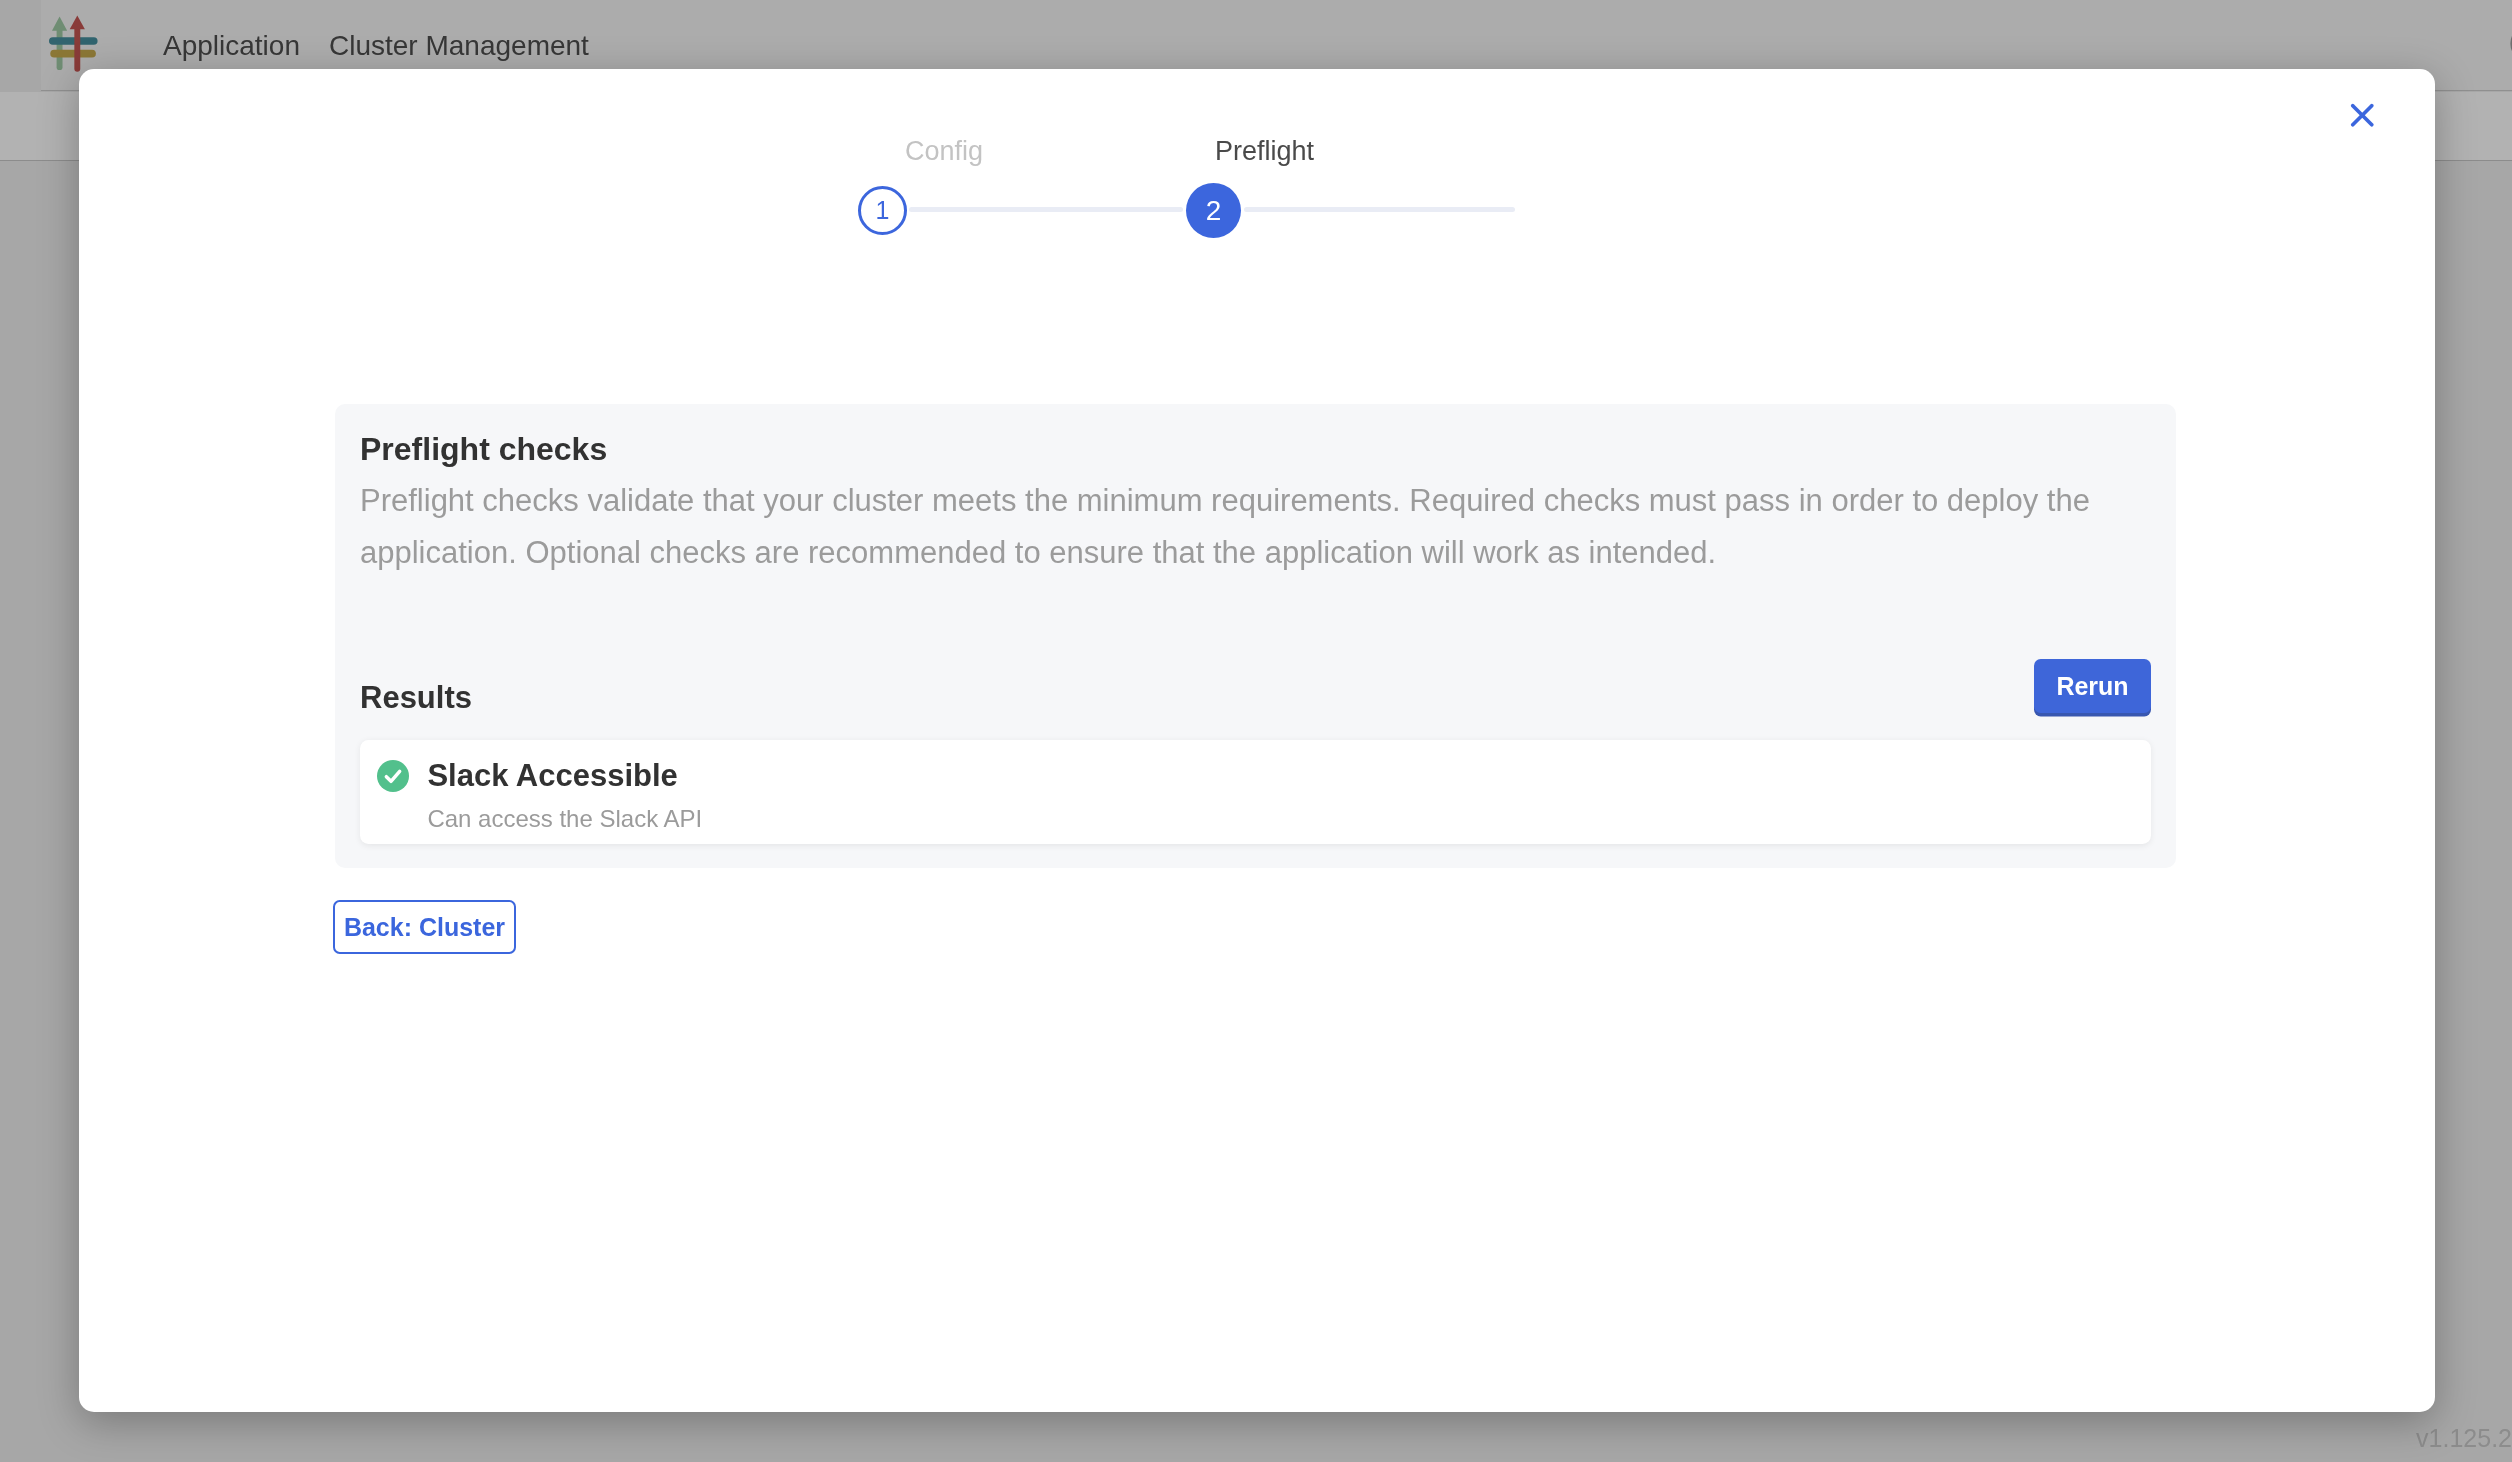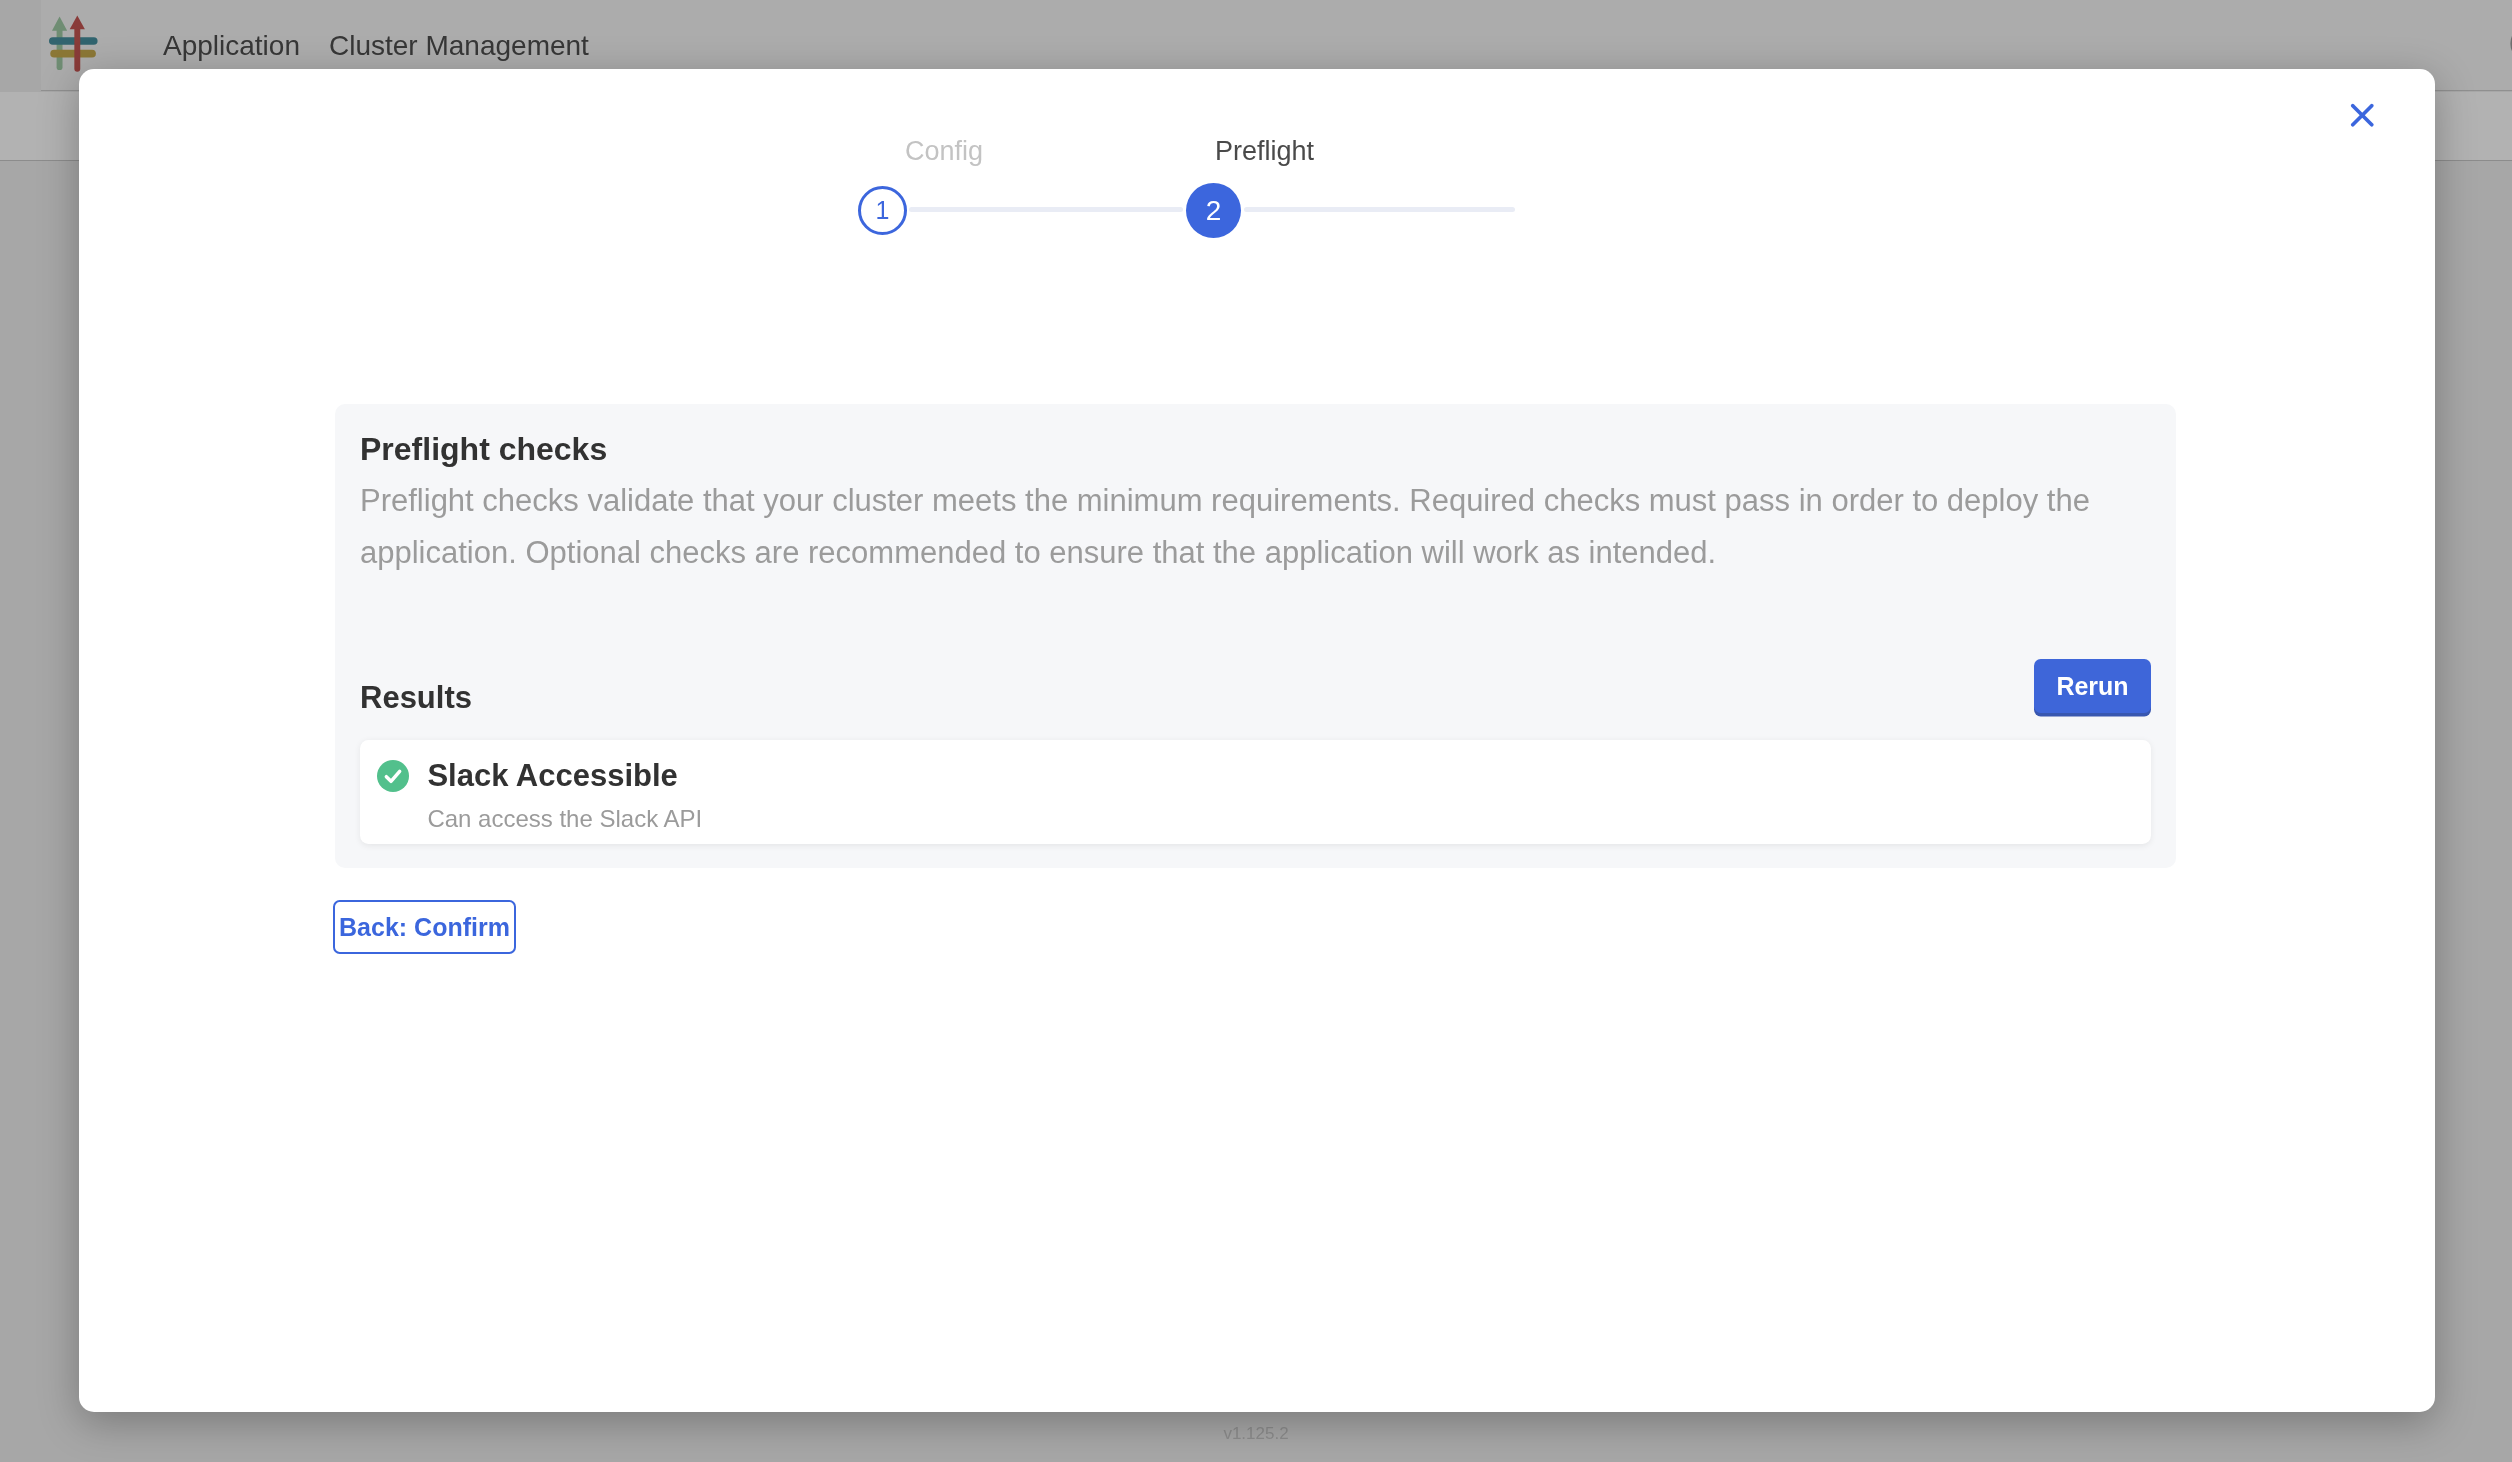--- a/index.html
+++ b/index.html
@@ -22,21 +22,21 @@
   .logo { position:absolute; left:8.4px; top:15px; width:49px; height:57px; }
   .nav-item {
     position:absolute; top:0; height:91px; line-height:91px;
     font-size:28px; color:#4f4f4f; cursor:pointer; white-space:nowrap;
   }
   .nav-app { left:122px; }
   .nav-cluster { left:288px; }
   .menu-dots { position:absolute; left:2469px; top:25px; width:37px; height:37px; cursor:pointer; }
   .footer-version {
     position:absolute; top:1424px; left:0; width:100%;
-    text-align:center; font-size:17px; color:#c9c9c9;
+    text-align:right; font-size:25px; color:#c9c9c9;
   }
 
   
   .overlay { position:absolute; inset:0; background:rgba(0,0,0,0.30); z-index:5; }
 
   
   .modal {
     position:absolute; left:79px; top:69px; width:2356px; height:1343px;
     background:#ffffff; border-radius:15px; z-index:10;
     box-shadow:0 10px 40px rgba(0,0,0,0.28);
@@ -172,16 +172,16 @@
         <circle cx="12" cy="12" r="12" fill="#52c08c"></circle>
         <polyline points="7,12.5 10.5,16 17,8.5" fill="none" stroke="#ffffff" stroke-width="2.6" stroke-linecap="round" stroke-linejoin="round"></polyline>
       </svg>
       <div class="result-text">
         <div class="result-title">Slack Accessible</div>
         <div class="result-detail">Can access the Slack API</div>
       </div>
     </div>
   </div>
 
-  <button class="back-btn">Back: Confirm</button>
+  <button class="back-btn">Back: Cluster</button>
 
 </div>
 
 
 </body></html>

